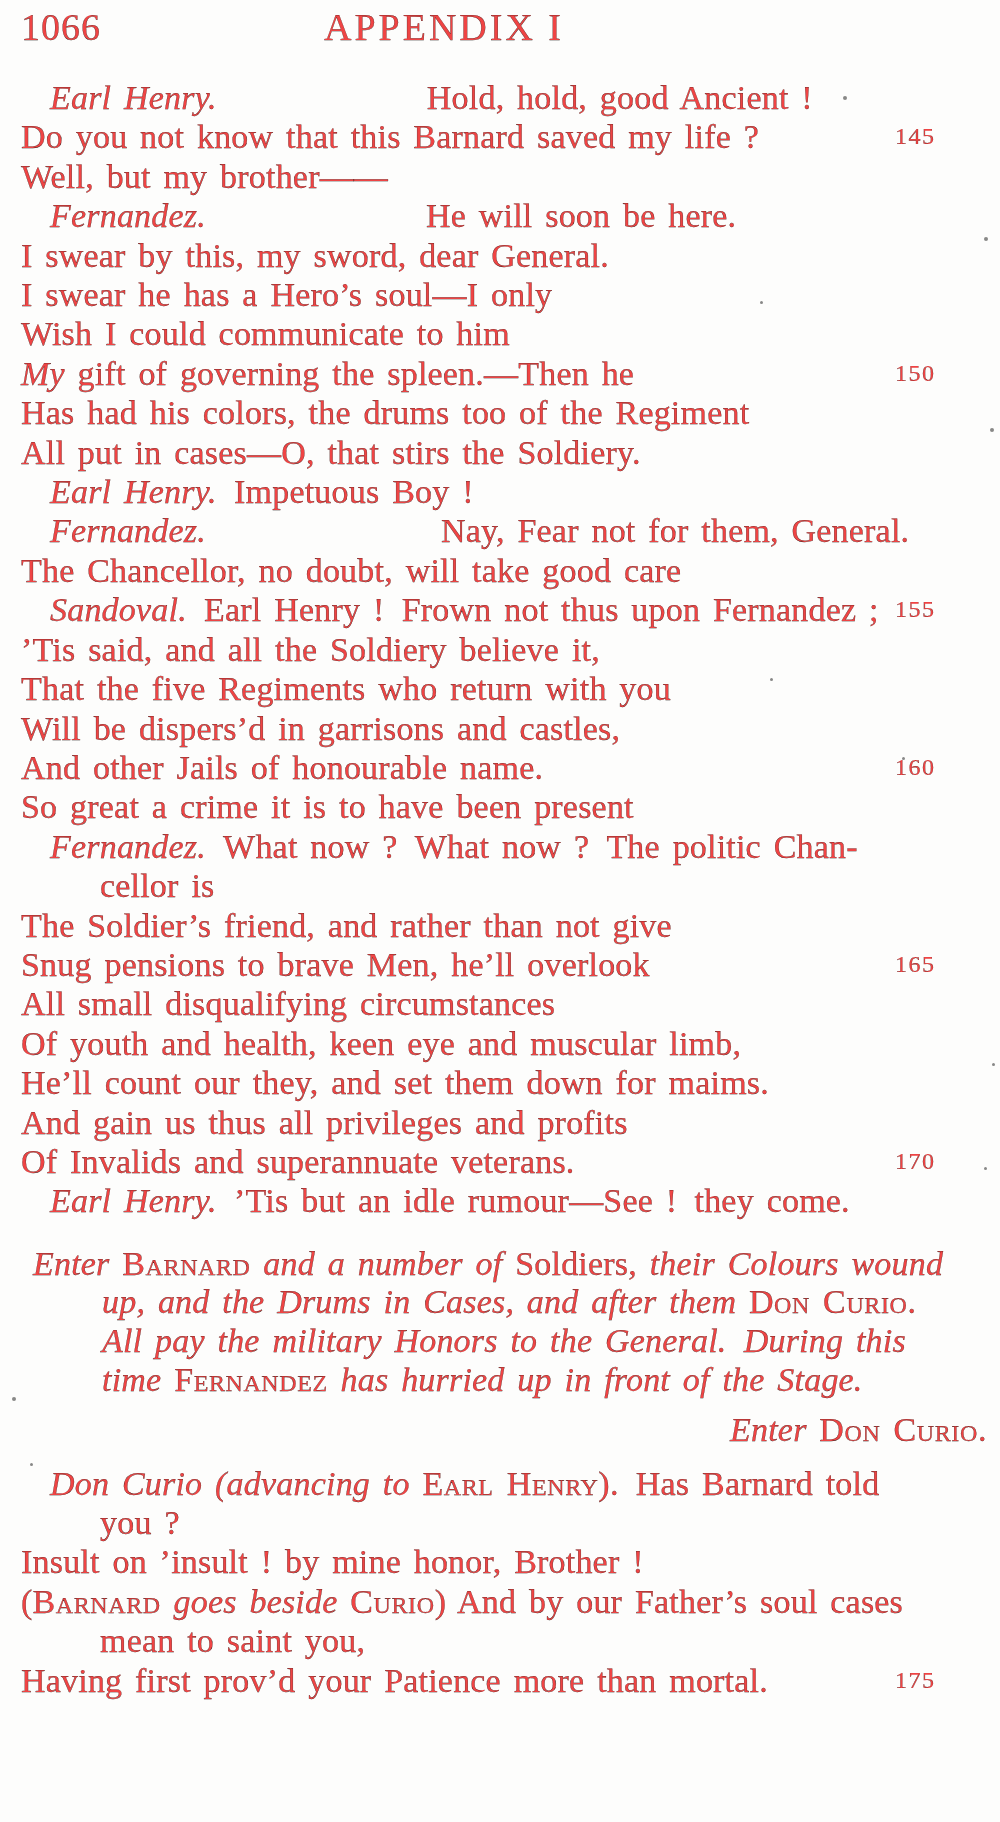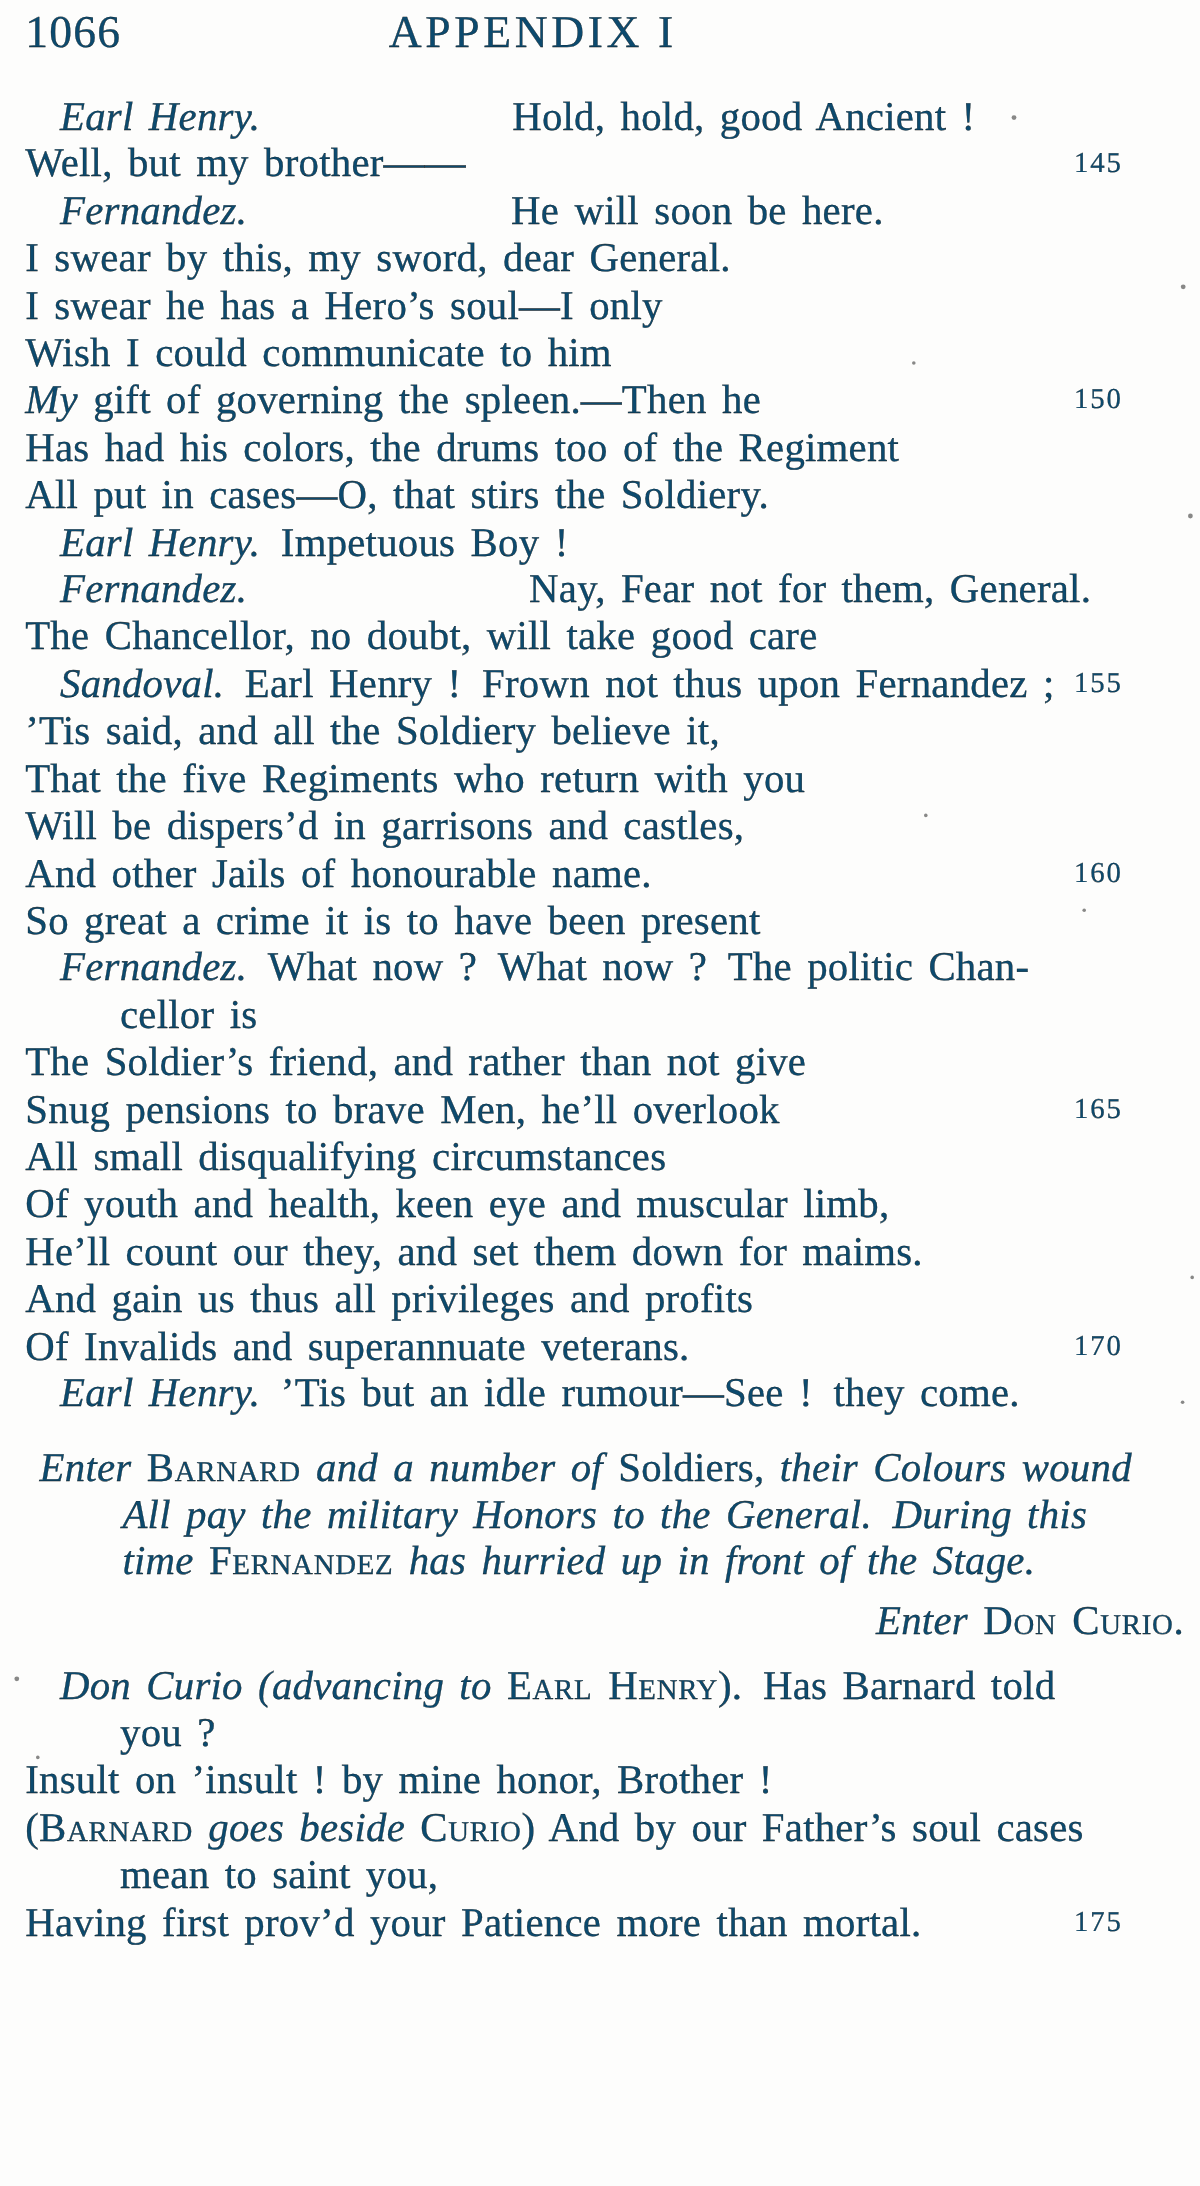--- a/index.html
+++ b/index.html
@@ -1,21 +1,21 @@
 <!DOCTYPE html>
 <html><head>
 <meta charset="utf-8">
 <style>
   html,body { margin:0; padding:0; background:#e8e8e6; }
   .page {
     position:relative;
     width:1000px; height:1822px;
     margin:0 auto;
     background:#fdfdfc;
-    color:#0c4a6e;
+    color:#ef4444;
     font-family:"Liberation Serif","DejaVu Serif",serif;
     -webkit-text-stroke:0.25px #16130f;
     overflow:hidden;
   }
   .page-number {
     position:absolute; left:21px; top:8px;
     font-size:38px; line-height:38px; letter-spacing:1px;
   }
   .running-title {
     position:absolute; left:0; top:8px; width:888px;
@@ -58,21 +58,21 @@
 
 <div class="page">
 
   <div class="page-number">1066</div>
 
   <div class="running-title">APPENDIX I</div>
 
   <div class="text-col">
     <div>
         <div class="line ind-1"><span class="it">Earl Henry.</span><span class="spacer" style="width: 210px;"></span><span class="rm">Hold, hold, good Ancient !</span></div>
-        <div class="line ind-0"><span class="lineno">145</span></div>
+        <div class="line ind-0"><span class="rm">Do you not know that this Barnard saved my life ?</span><span class="lineno">145</span></div>
         <div class="line ind-0"><span class="rm">Well, but my brother——</span></div>
         <div class="line ind-1"><span class="it">Fernandez.</span><span class="spacer" style="width: 220px;"></span><span class="rm">He will soon be here.</span></div>
         <div class="line ind-0"><span class="rm">I swear by this, my sword, dear General.</span></div>
         <div class="line ind-0"><span class="rm">I swear he has a Hero’s soul—I only</span></div>
         <div class="line ind-0"><span class="rm">Wish I could communicate to him</span></div>
         <div class="line ind-0"><span class="it">My</span><span class="rm"> gift of governing the spleen.—Then he</span><span class="lineno">150</span></div>
         <div class="line ind-0"><span class="rm">Has had his colors, the drums too of the Regiment</span></div>
         <div class="line ind-0"><span class="rm">All put in cases—O, that stirs the Soldiery.</span></div>
         <div class="line ind-1"><span class="it">Earl Henry.</span><span class="rm"> Impetuous Boy !</span></div>
         <div class="line ind-1"><span class="it">Fernandez.</span><span class="spacer" style="width: 235px;"></span><span class="rm">Nay, Fear not for them, General.</span></div>
@@ -91,20 +91,21 @@
         <div class="line ind-0"><span class="rm">All small disqualifying circumstances</span></div>
         <div class="line ind-0"><span class="rm">Of youth and health, keen eye and muscular limb,</span></div>
         <div class="line ind-0"><span class="rm">He’ll count our they, and set them down for maims.</span></div>
         <div class="line ind-0"><span class="rm">And gain us thus all privileges and profits</span></div>
         <div class="line ind-0"><span class="rm">Of Invalids and superannuate veterans.</span><span class="lineno">170</span></div>
         <div class="line ind-1"><span class="it">Earl Henry.</span><span class="rm"> ’Tis but an idle rumour—See ! they come.</span></div>
       </div>
 
     <div class="sd-block">
         <div class="line ind-sd1"><span class="it">Enter </span><span class="sc">Barnard</span><span class="it"> and a number of </span><span class="rm">Soldiers,</span><span class="it"> their Colours wound</span></div>
+        <div class="line ind-sd2"><span class="it">up, and the Drums in Cases, and after them </span><span class="sc">Don Curio.</span></div>
         <div class="line ind-sd2"><span class="it">All pay the military Honors to the General. During this</span></div>
         <div class="line ind-sd2"><span class="it">time </span><span class="sc">Fernandez</span><span class="it"> has hurried up in front of the Stage.</span></div>
       </div>
 
     <div class="center-block">
         <div class="line ind-center"><span class="it">Enter </span><span class="sc">Don Curio.</span></div>
       </div>
 
     <div class="closing-block">
         <div class="line ind-1"><span class="it">Don Curio </span><span class="it">(advancing to </span><span class="sc">Earl Henry</span><span class="rm">). Has Barnard told</span></div>

